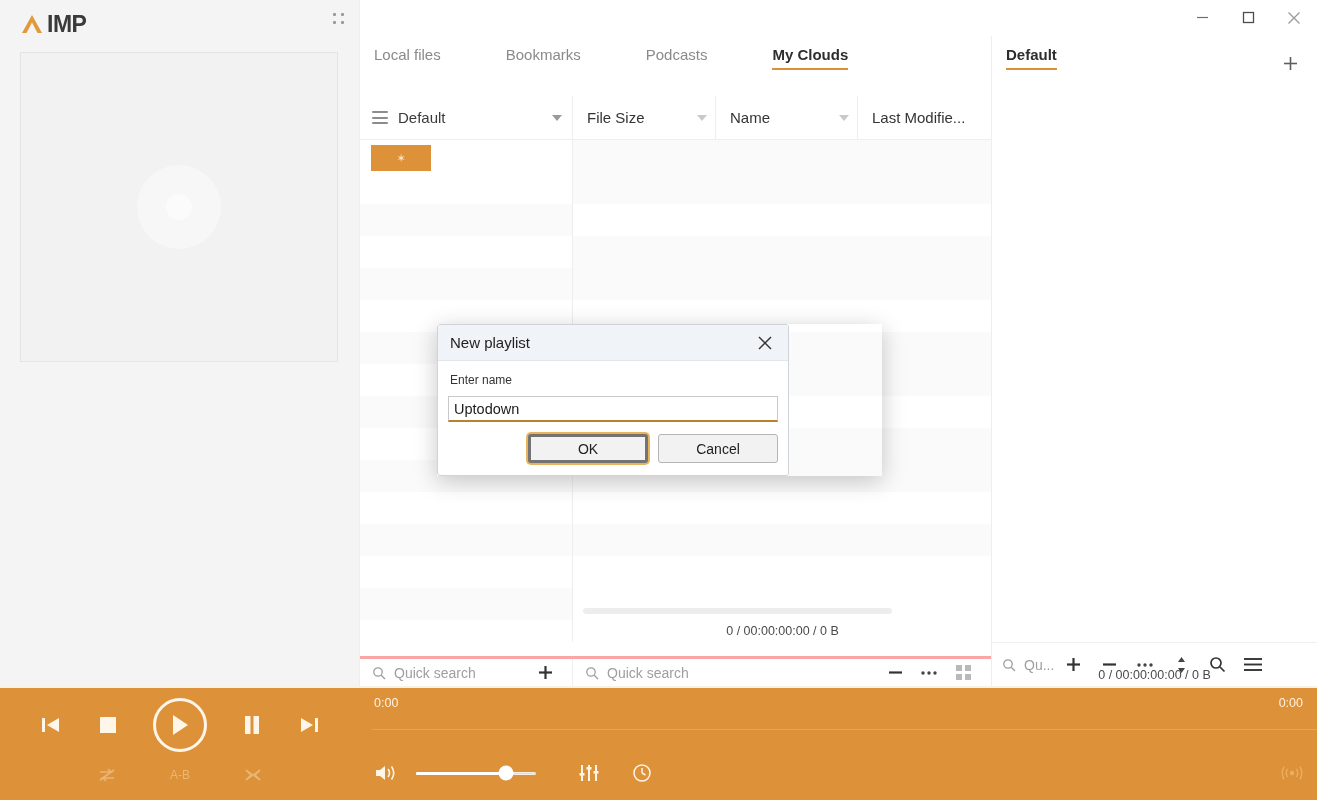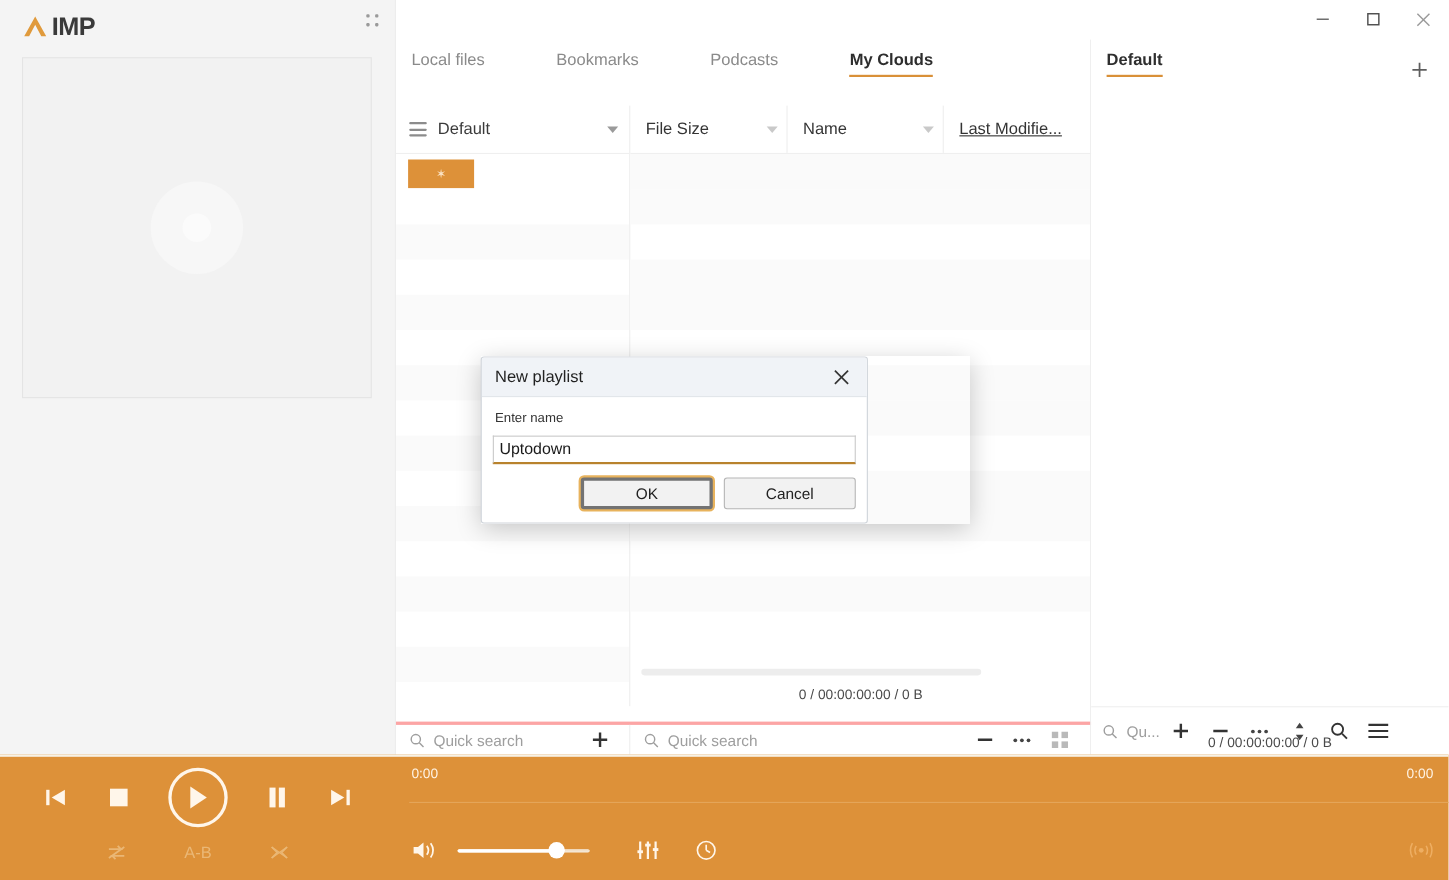--- a/index.html
+++ b/index.html
@@ -109,21 +109,21 @@
   
   .player {
     position:absolute; left:0; top:686px; width:1317px; height:114px;
     background:#dd9139;
   }
   .player-top-line { position:absolute; left:0; top:0; width:1317px; height:2px; background:#f7f2e6; }
   .transport { position:absolute; left:0; top:0; width:360px; height:114px; }
   .tr-main { position:absolute; left:0; top:8px; width:360px; height:62px; display:flex; align-items:center; justify-content:space-around; padding:0 22px; }
   .tr-sub { position:absolute; left:0; top:70px; width:360px; height:38px; display:flex; align-items:center; justify-content:space-around; padding:0 70px; }
   .tr-btn { color:#fff6ea; display:flex; align-items:center; justify-content:center; }
-  .tr-sub .tr-btn { color:#eab775; font-size:15px;text-align:right; }
+  .tr-sub .tr-btn { color:#eab775; font-size:12px;text-align:right; }
   .play-circle {
     width:54px; height:54px; border-radius:50%; border:3px solid #fff6ea;
     display:flex; align-items:center; justify-content:center;
   }
 
   .seek { position:absolute; left:360px; top:0; width:957px; height:44px; }
   .seek .t-left { position:absolute; left:14px; top:10px; font-size:12.5px; color:#fff3e4; }
   .seek .t-right { position:absolute; right:14px; top:10px; font-size:12.5px; color:#fff3e4; }
   .seek-line { position:absolute; left:12px; right:0; bottom:0; height:1px; background:#e4a559; }
 
@@ -249,21 +249,21 @@
       <div class="pane-right">
         <div class="col-headers">
           <div class="col-h" style="width:143px;">
             <span class="lbl">File Size</span>
             <span class="filter-ico"></span>
           </div>
           <div class="col-h" style="width:142px;">
             <span class="lbl">Name</span>
             <span class="filter-ico"></span>
           </div>
-          <div class="col-h" style="width:133px;text-decoration:underline;">
+          <div class="col-h" style="width:133px;">
             <span class="lbl">Last Modifie...</span>
           </div>
         </div>
         <div class="rows">
           <div class="row alt"></div>
           <div class="row alt"></div>
           <div class="row"></div>
           <div class="row alt"></div>
           <div class="row alt"></div>
           <div class="row"></div>

